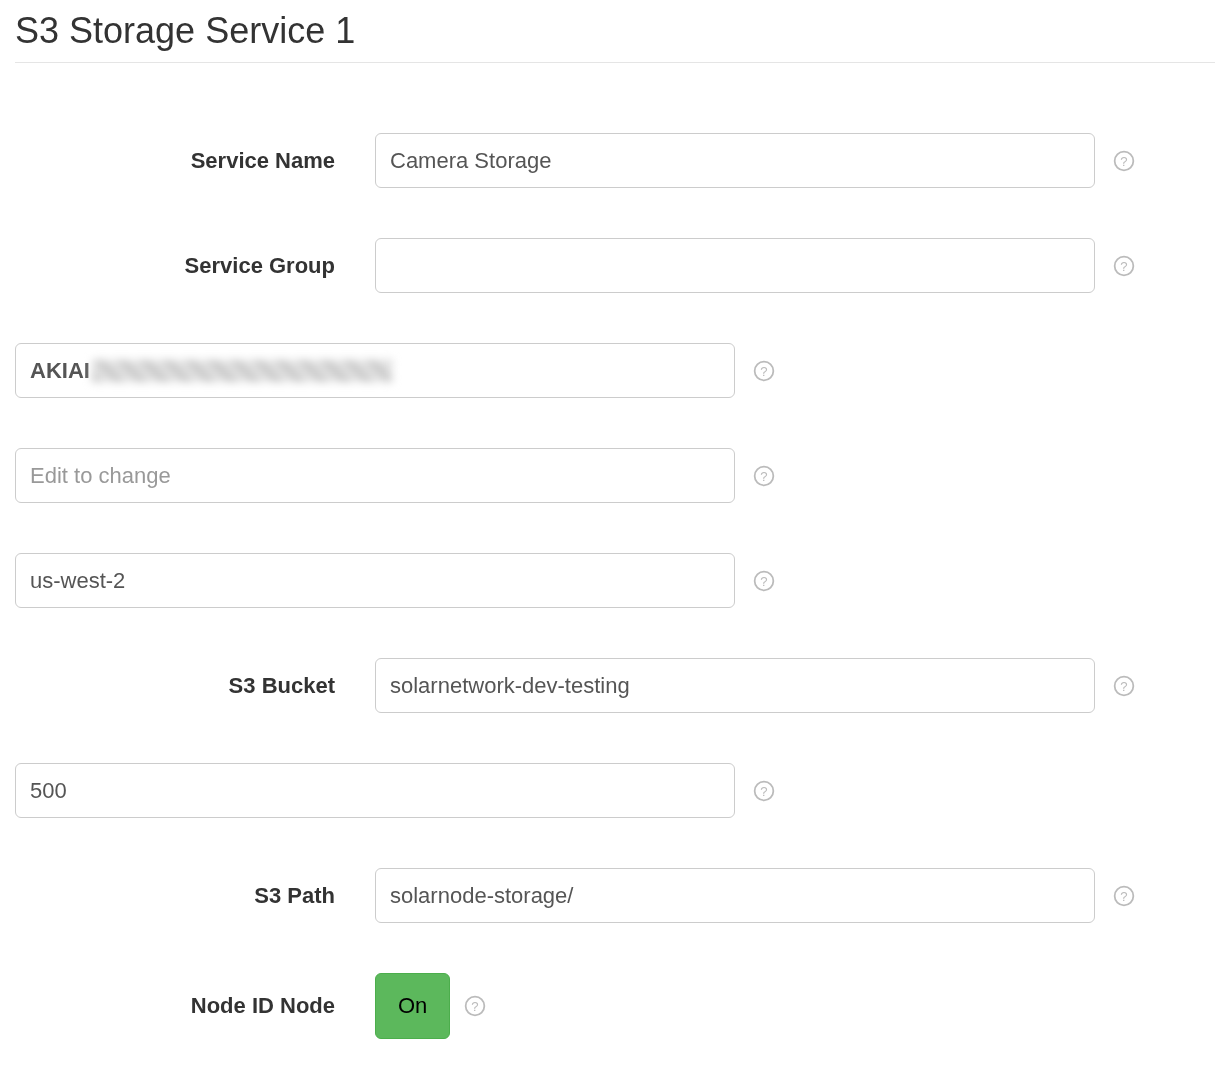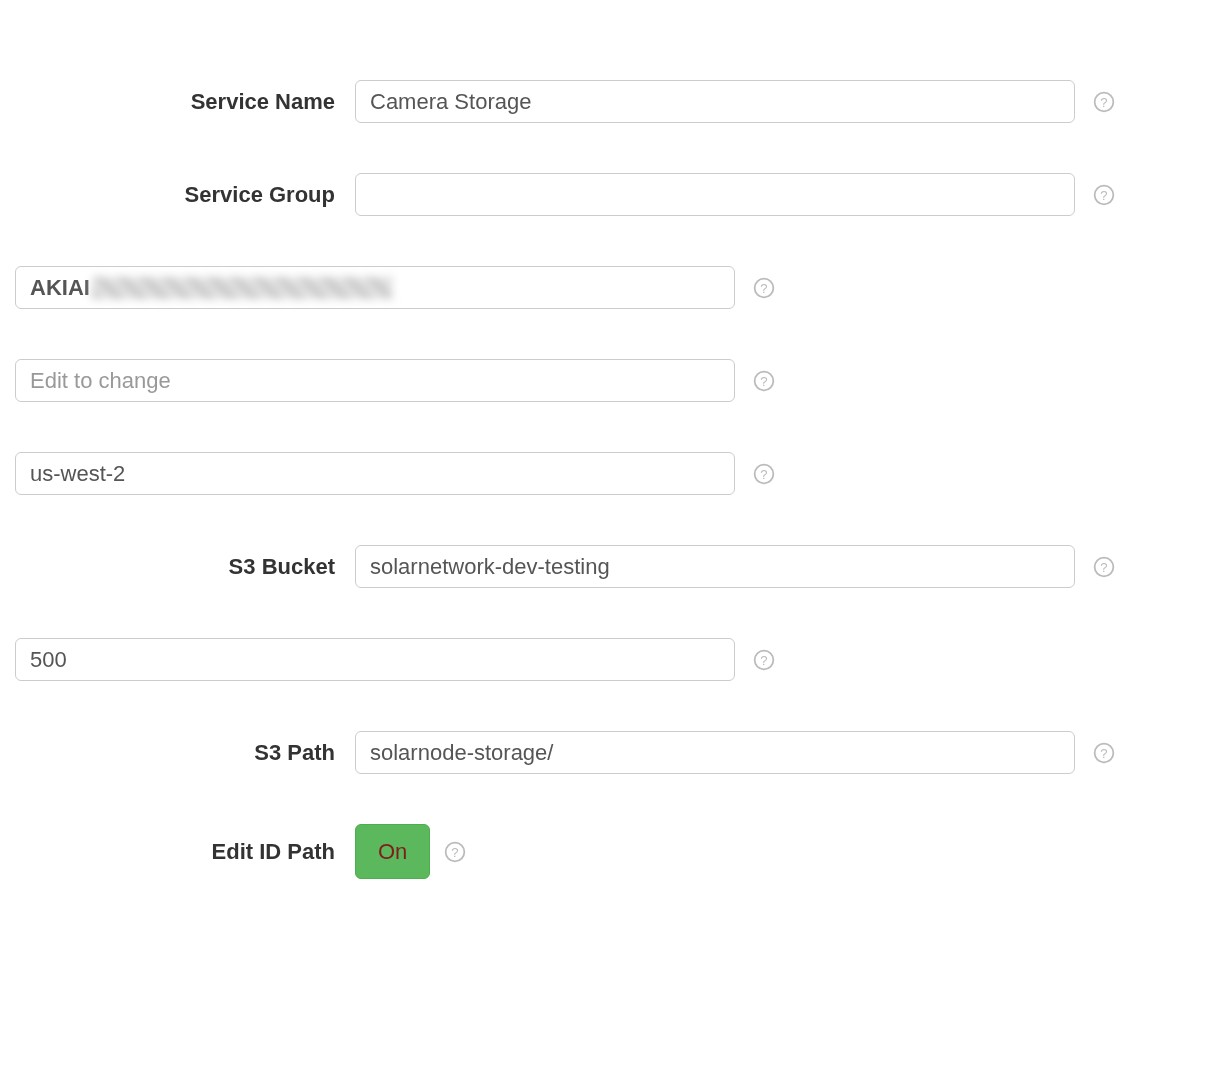--- a/index.html
+++ b/index.html
@@ -22,37 +22,38 @@
     border-bottom: 1px solid #e5e5e5;
     color: #333;
   }
   .form-area {
     margin-top: 70px;
   }
   .form-row {
     display: flex;
     align-items: center;
     margin-bottom: 50px;
+    gap: 20px;
   }
   .form-label {
     width: 340px;
     text-align: right;
     padding-right: 20px;
     font-weight: 700;
     font-size: 22px;
     color: #333;
   }
   .form-control-wrap {
     flex: 0 0 740px;
     display: flex;
     align-items: center;
   }
   .form-input {
     width: 720px;
-    height: 43px;
+    height: 55px;
     padding: 8px 14px;
     font-size: 22px;
     color: #555;
     background: #fff;
     border: 1px solid #ccc;
     border-radius: 6px;
     outline: none;
     font-family: inherit;
   }
   .form-input::placeholder {
@@ -68,24 +69,24 @@
     flex-shrink: 0;
   }
   .help-icon svg {
     width: 22px;
     height: 22px;
   }
   .btn-toggle-on {
     display: inline-flex;
     align-items: center;
     justify-content: center;
-    height: 55px;
+    height: 66px;
     padding: 0 22px;
     font-size: 22px;
-    color: #7f1d1d;
+    color: #000000;
     background: #5cb85c;
     border: 1px solid #4cae4c;
     border-radius: 6px;
     cursor: pointer;
   }
   .obscured {
     display: inline-block;
     width: 300px;
     height: 22px;
     background:
@@ -97,20 +98,21 @@
     margin-left: 2px;
   }
   .token-prefix {
     color: #555;
   }
 </style>
 </head>
 <body>
 
 <div class="page">
+  <h2 class="section-title">S3 Storage Service 1</h2>
 
   <div class="form-area">
 
     <div class="form-row">
       <div class="form-label">Service Name</div>
       <div class="form-control-wrap">
         <input type="text" class="form-input" value="Camera Storage" style="">
         <span class="help-icon">
           <svg viewBox="0 0 20 20">
               <circle cx="10" cy="10" r="8.5" fill="none" stroke="#bbb" stroke-width="1.6"></circle>
@@ -204,21 +206,21 @@
         <span class="help-icon">
           <svg viewBox="0 0 20 20">
               <circle cx="10" cy="10" r="8.5" fill="none" stroke="#bbb" stroke-width="1.6"></circle>
               <text x="10" y="14.5" text-anchor="middle" font-size="12" fill="#bbb" font-family="Arial">?</text>
             </svg>
         </span>
       </div>
     </div>
 
     <div class="form-row" style="margin-bottom:0;">
-      <div class="form-label">Edit ID Path</div>
+      <div class="form-label">Node ID Node</div>
       <div class="form-control-wrap">
         <div class="btn-toggle-on">On</div>
         <span class="help-icon" style="margin-left:14px;">
           <svg viewBox="0 0 20 20">
               <circle cx="10" cy="10" r="8.5" fill="none" stroke="#bbb" stroke-width="1.6"></circle>
               <text x="10" y="14.5" text-anchor="middle" font-size="12" fill="#bbb" font-family="Arial">?</text>
             </svg>
         </span>
       </div>
     </div>

